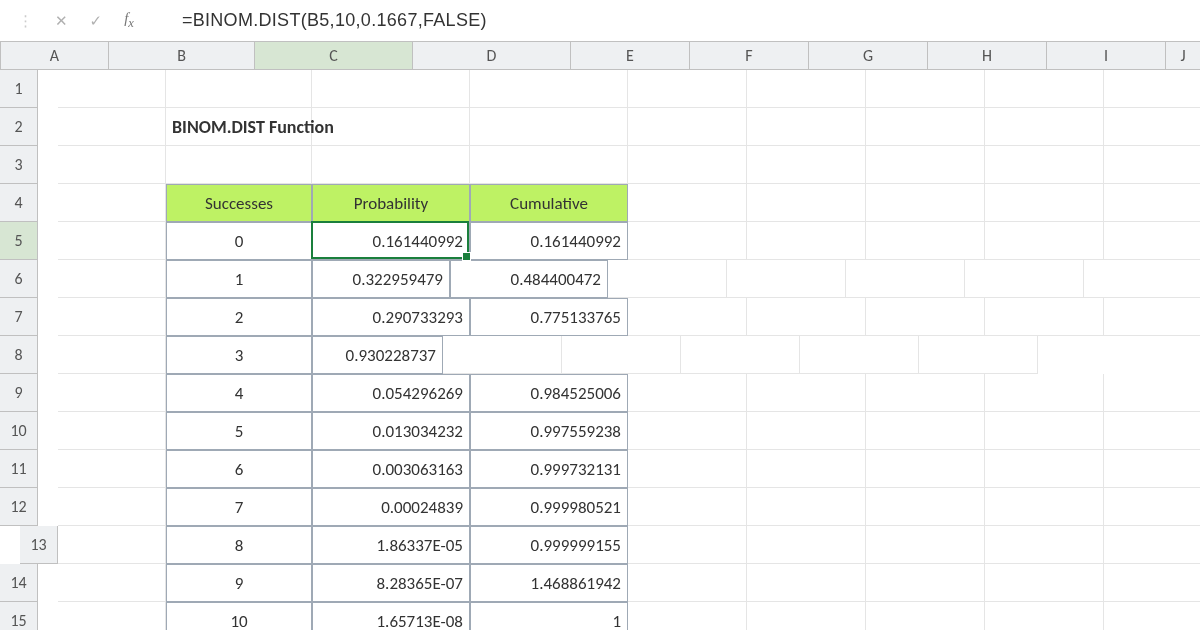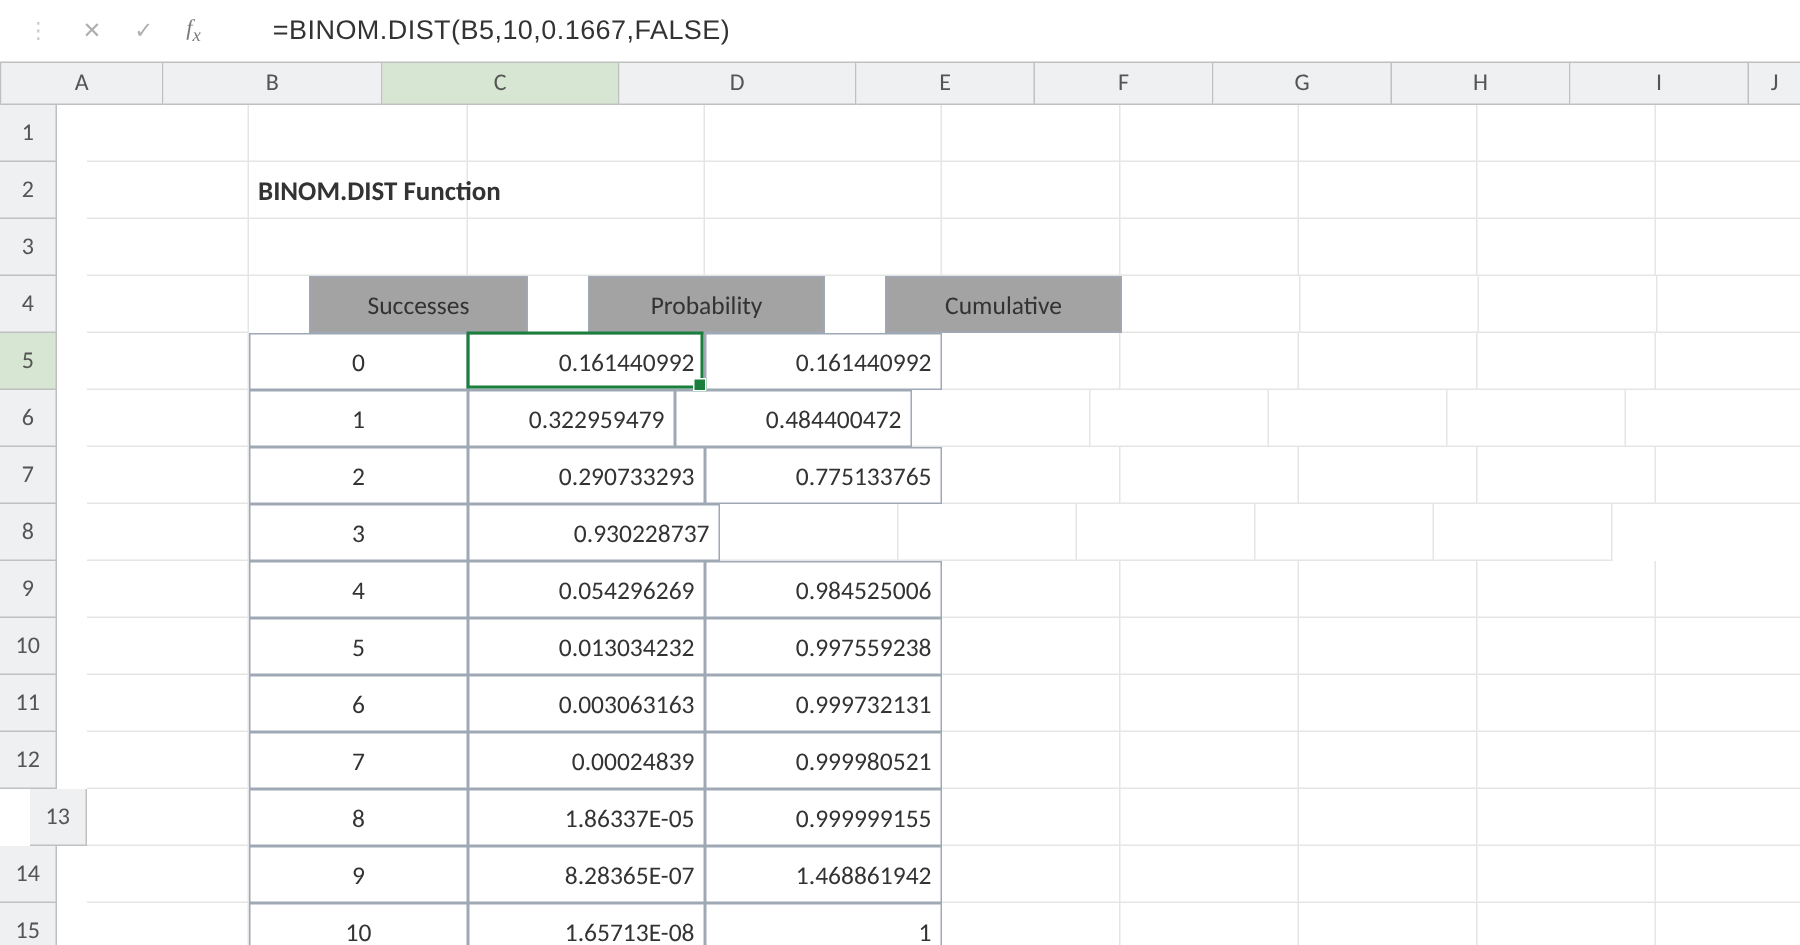--- a/index.html
+++ b/index.html
@@ -24,21 +24,21 @@
     .row-header { width: 38px; background: #eef0f2; border-right: 1px solid #c0c0c0; border-bottom: 1px solid #c0c0c0; display: flex; align-items: center; justify-content: center; color: #555; font-size: 16px; }
     .row-header.active { background: #d7e6d3; }
     
     .cells { position: relative; }
     .cell-row { display: flex; }
     .cell { border-right: 1px solid #e5e5e5; border-bottom: 1px solid #e5e5e5; padding: 0 6px; display: flex; align-items: center; overflow: visible; white-space: nowrap; font-size: 17px; }
     .cell.rjust { justify-content: flex-end; }
     .cell.cjust { justify-content: center; }
     
     .title-text { font-weight: bold; color: #333; font-size: 18px; }
-    .tbl-head { background: #a3a3a3; border: 1px solid #9fa9b5; color: #333; font-size: 17px; margin-left: 40px; }
+    .tbl-head { background: #bef264; border: 1px solid #9fa9b5; color: #333; font-size: 17px; }
     .tbl-cell { border: 1px solid #9fa9b5; color: #333; }
     
     .active-outline { position: absolute; border: 2px solid #1a7f3c; pointer-events: none; z-index: 5; }
     .active-outline::after { content: ""; position: absolute; right: -4px; bottom: -4px; width: 7px; height: 7px; background: #1a7f3c; border: 1px solid #fff; }
   </style>
 </head>
 <body>
 
 <div class="formula-bar">
   <div class="fb-icons">
@@ -186,21 +186,21 @@
         <div class="cell" style="width: 119px; height: 38px;"></div>
         <div class="cell" style="width: 119px; height: 38px;"></div>
         <div class="cell" style="width: 119px; height: 38px;"></div>
         <div class="cell" style="width: 119px; height: 38px;"></div>
       </div>
       <div class="cell-row">
         <div class="cell" style="width: 108px; height: 38px;"></div>
         <div class="cell tbl-cell cjust" style="width: 146px; height: 38px;">
           <span>3</span>
         </div>
-        <div class="cell tbl-cell rjust" style="width: 168px; height: 38px;">
+        <div class="cell tbl-cell rjust" style="width: 131px; height: 38px;">
           <span>0.930228737</span>
         </div>
         <div class="cell" style="width: 119px; height: 38px;"></div>
         <div class="cell" style="width: 119px; height: 38px;"></div>
         <div class="cell" style="width: 119px; height: 38px;"></div>
         <div class="cell" style="width: 119px; height: 38px;"></div>
         <div class="cell" style="width: 119px; height: 38px;"></div>
       </div>
       <div class="cell-row">
         <div class="cell" style="width: 108px; height: 38px;"></div>

